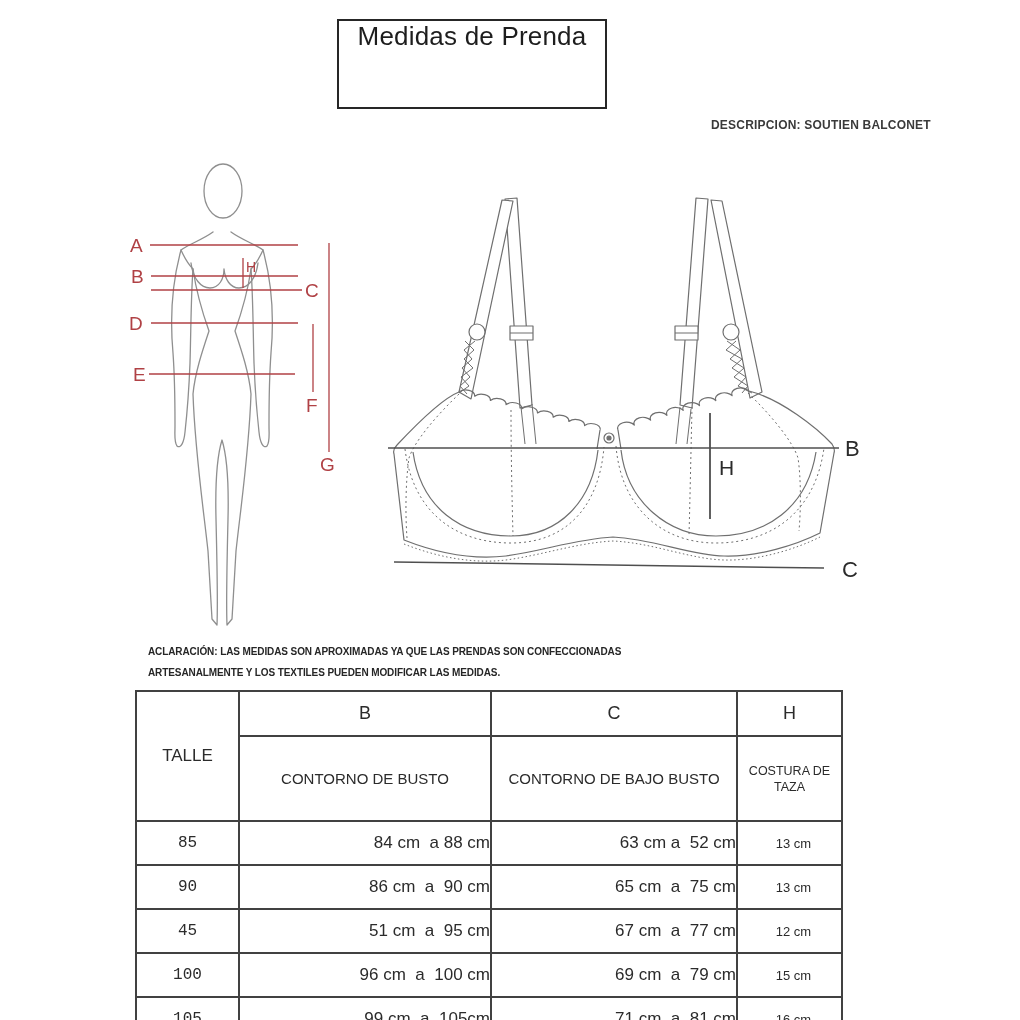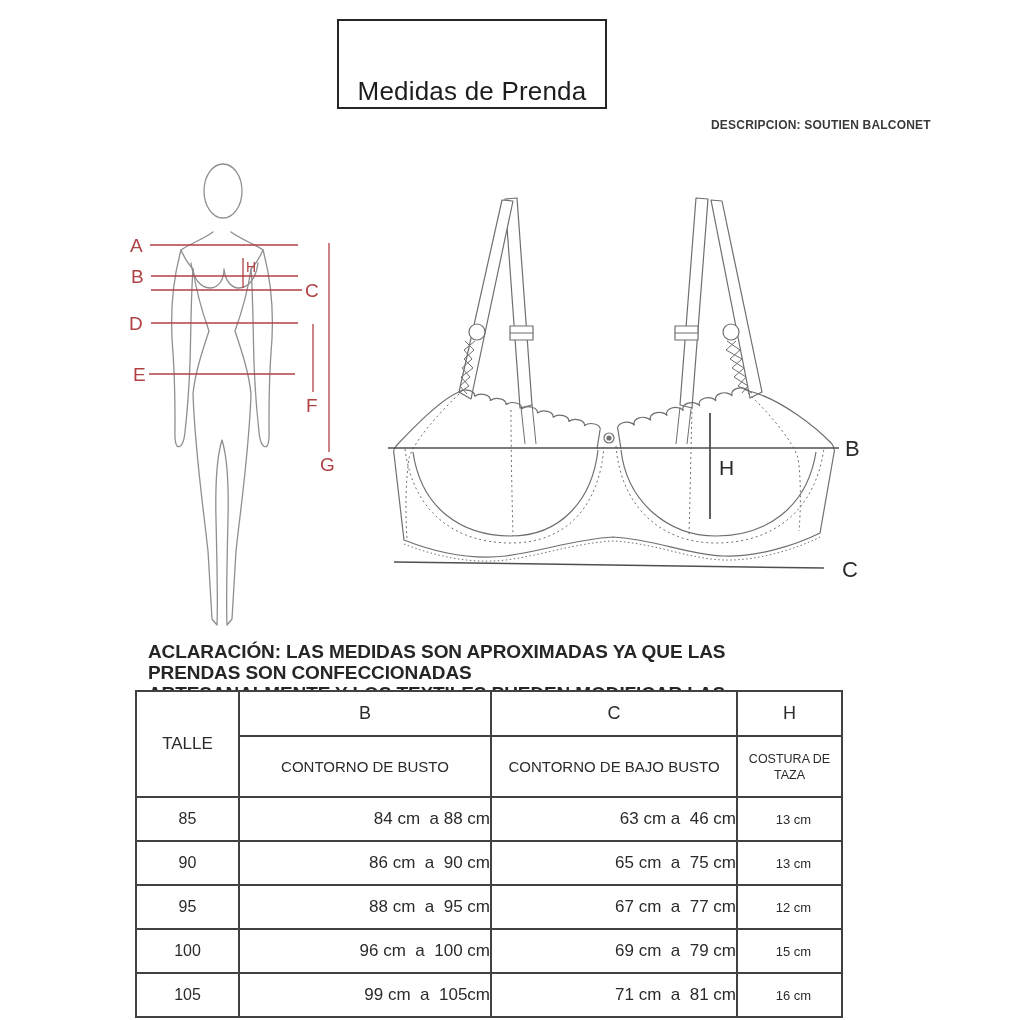--- a/index.html
+++ b/index.html
@@ -2,47 +2,47 @@
 <html><head>
 <meta charset="utf-8">
 <style>
   html,body{margin:0;padding:0;background:#ffffff;}
   .page{
     position:relative;width:1020px;height:1020px;background:#ffffff;
     font-family:"Liberation Sans",sans-serif;color:#2d2d2d;overflow:hidden;
   }
   .title-box{
     position:absolute;left:337px;top:19px;width:266px;height:86px;
-    border:2px solid #262626;display:flex;align-items:flex-end;justify-content:center;
+    border:2px solid #262626;display:flex;align-items:flex-start;justify-content:center;
   }
   .title-box span{font-size:26px;color:#1d1d1d;letter-spacing:0.2px;}
   .description{
     position:absolute;left:711px;top:118px;width:240px;
     font-size:12px;font-weight:700;color:#3a3a3a;letter-spacing:0.2px;white-space:nowrap;
   }
   .diagram-svg{position:absolute;}
   .body-svg{left:120px;top:150px;width:228px;height:492px;}
   .bra-svg{left:385px;top:185px;width:492px;height:400px;}
   .note{
     position:absolute;left:148px;top:641px;width:640px;
-    font-size:19px;font-weight:700;color:#262626;line-height:21px;letter-spacing:-0.1px;
+    font-size:10px;font-weight:700;color:#262626;line-height:21px;letter-spacing:-0.1px;
   }
   table.size-table{
     position:absolute;left:135px;top:690px;width:706px;
     border-collapse:collapse;table-layout:fixed;
   }
   .size-table td{
     border:2px solid #414141;text-align:center;vertical-align:middle;
     padding:0;color:#2b2b2b;background:#ffffff;
   }
   .size-table .letter{font-size:18px;height:43px;}
   .size-table .subhead{font-size:15px;height:51px;}
-  .size-table .subhead-small{font-size:12.5px;height:51px;line-height:16px;padding:4px 6px;}
+  .size-table .subhead-small{font-size:12.5px;height:51px;line-height:16px;padding:16px 6px;}
   .size-table .talle{font-size:17px;}
-  .size-table .size-cell{font-size:16px;height:42px;}
+  .size-table .size-cell{font-size:16px;height:42px;font-family:Liberation Mono, monospace;}
   .size-table .val-cell{font-size:17px;height:42px;white-space:pre;text-align:right;}
   .size-table .val-small{font-size:13px;height:42px;white-space:pre;padding-left:8px;}
   svg text{font-family:"Liberation Sans",sans-serif;}
   .red-label{fill:#b04145;font-size:19px;}
   .red-label-small{fill:#b04145;font-size:14px;}
   .dark-label{fill:#2b2b2b;font-size:22px;}
 </style>
 </head>
 <body>
 
@@ -191,32 +191,32 @@
         <td class="letter">H</td>
       </tr>
       <tr>
         <td class="subhead">CONTORNO DE BUSTO</td>
         <td class="subhead">CONTORNO DE BAJO BUSTO</td>
         <td class="subhead-small">COSTURA DE TAZA</td>
       </tr>
       <tr>
         <td class="size-cell">85</td>
         <td class="val-cell">84 cm  a 88 cm</td>
-        <td class="val-cell">63 cm a  46 cm</td>
+        <td class="val-cell">63 cm a  52 cm</td>
         <td class="val-small">13 cm</td>
       </tr>
       <tr>
         <td class="size-cell">90</td>
         <td class="val-cell">86 cm  a  90 cm</td>
         <td class="val-cell">65 cm  a  75 cm</td>
         <td class="val-small">13 cm</td>
       </tr>
       <tr>
-        <td class="size-cell">95</td>
-        <td class="val-cell">88 cm  a  95 cm</td>
+        <td class="size-cell">45</td>
+        <td class="val-cell">51 cm  a  95 cm</td>
         <td class="val-cell">67 cm  a  77 cm</td>
         <td class="val-small">12 cm</td>
       </tr>
       <tr>
         <td class="size-cell">100</td>
         <td class="val-cell">96 cm  a  100 cm</td>
         <td class="val-cell">69 cm  a  79 cm</td>
         <td class="val-small">15 cm</td>
       </tr>
       <tr>

